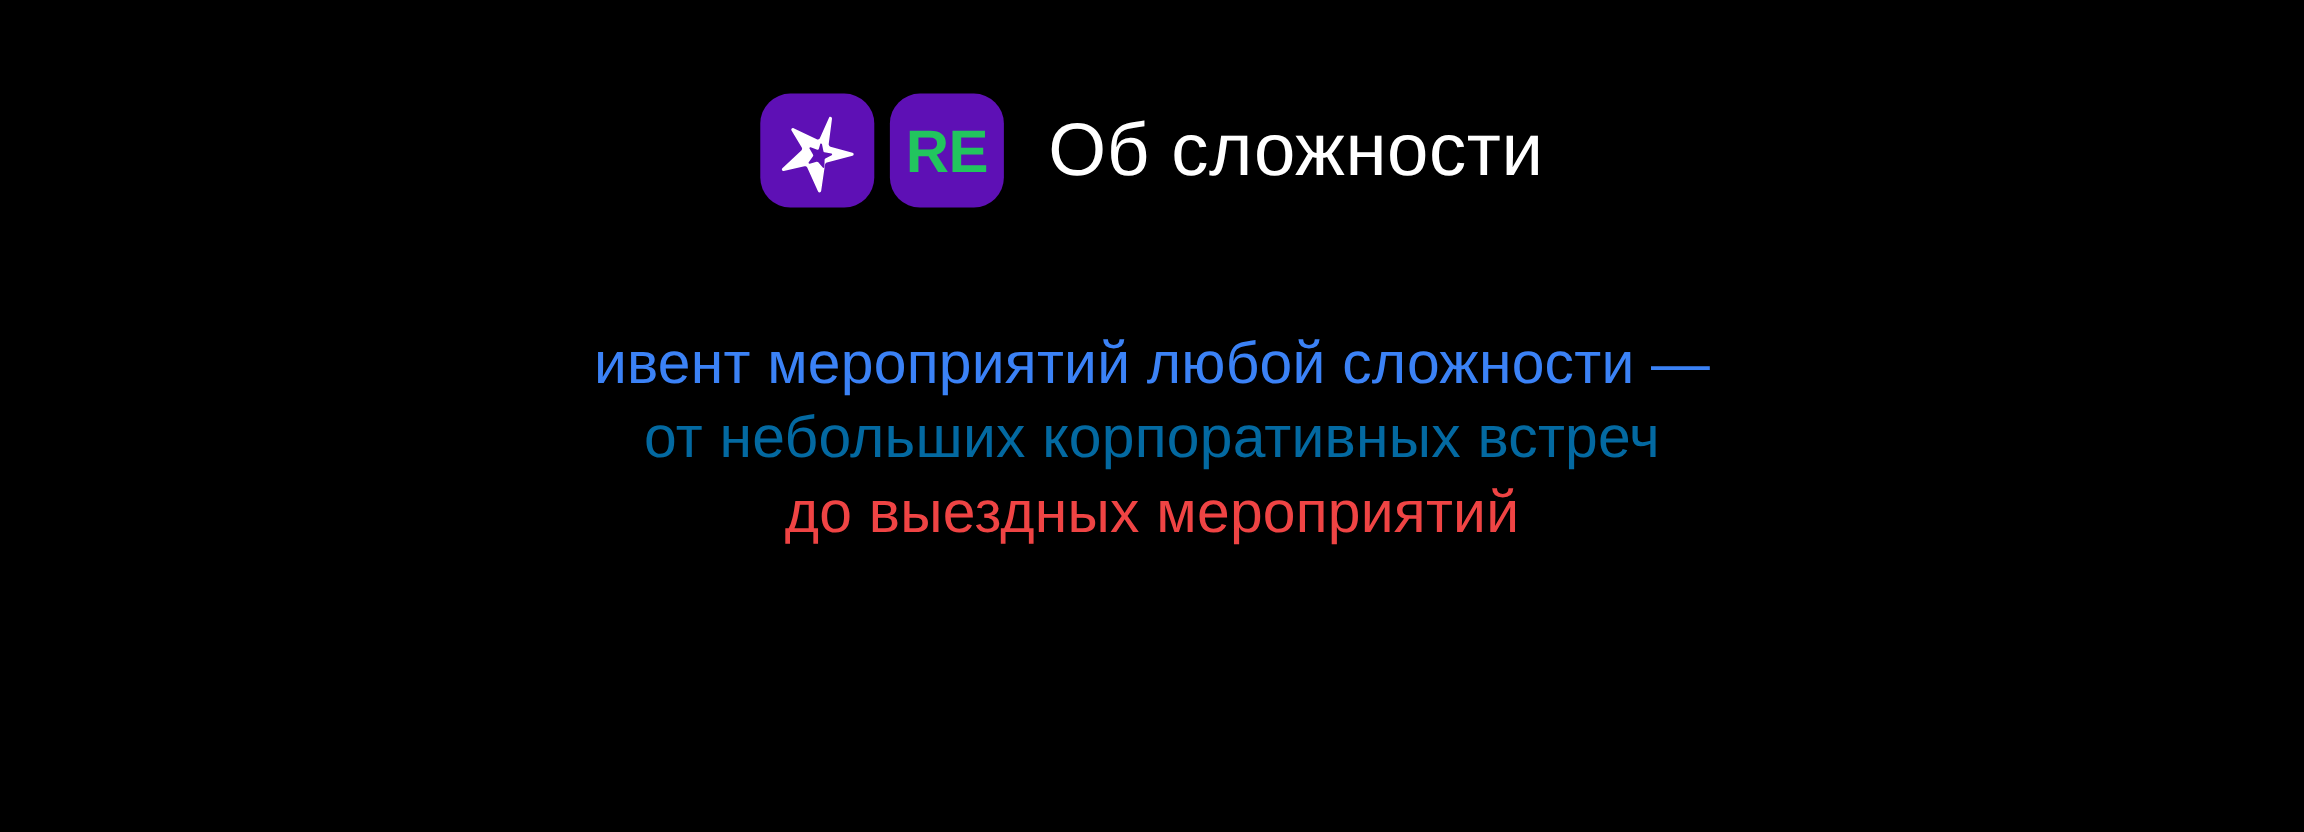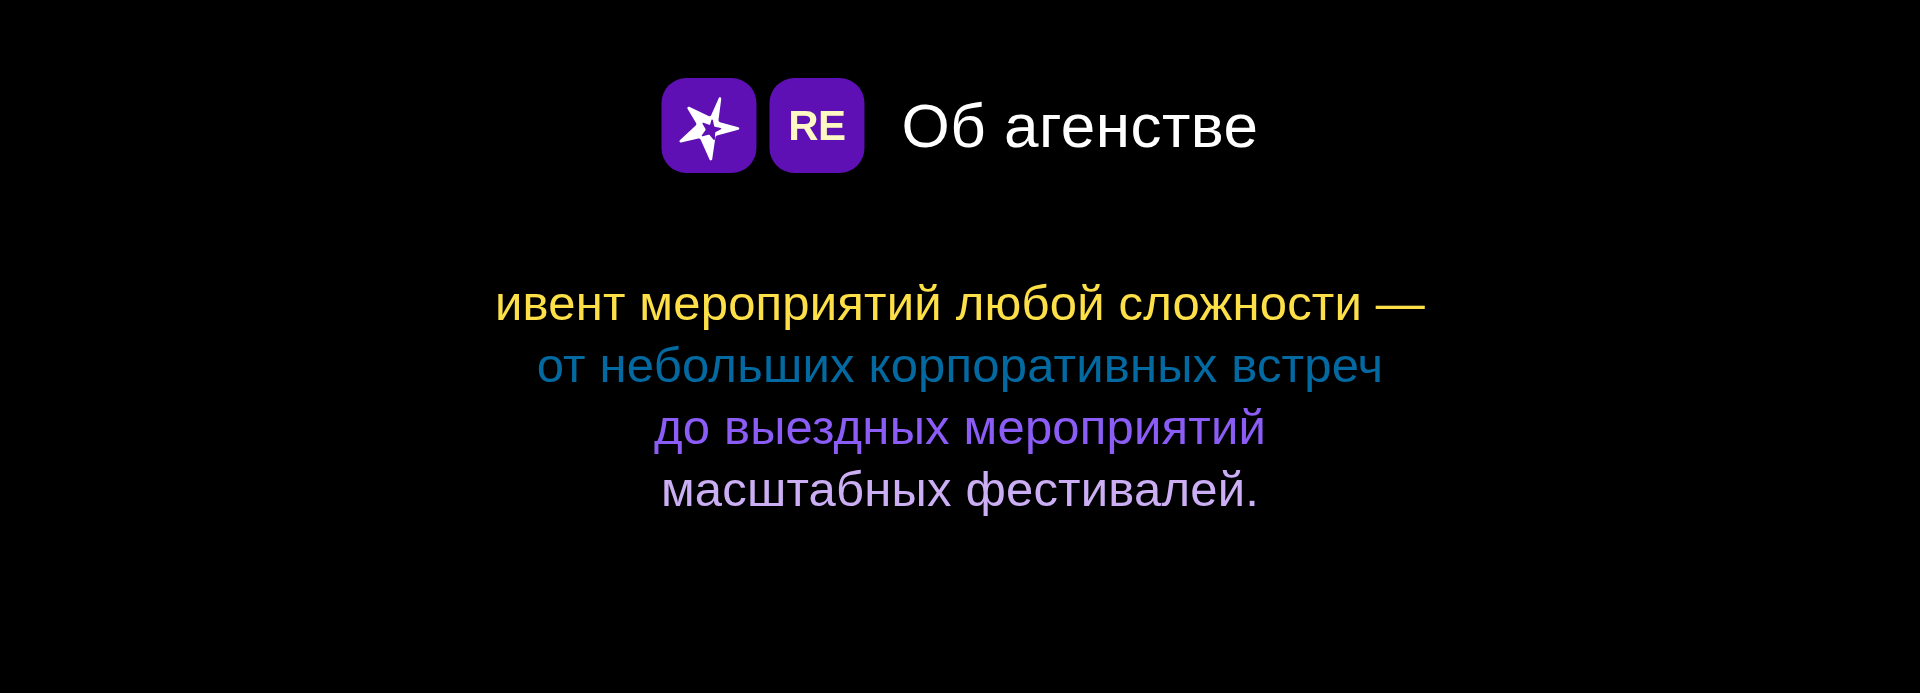--- a/index.html
+++ b/index.html
@@ -47,24 +47,24 @@
     background:#5e10b5;
     display:flex;
     align-items:center;
     justify-content:center;
     flex:0 0 auto;
   }
 
   .badge-star svg { display:block; width:70px; height:70px; }
 
   .badge-re {
-    font-size:42px;
+    font-size:50px;
     font-weight:700;
     letter-spacing:-0.5px;
-    color:#fef9c3;
+    color:#22c55e;
     line-height:1;
     font-family:"Liberation Sans","DejaVu Sans",sans-serif;
   }
 
   .header-title {
     margin-left:24px;
     font-size:62px;
     font-weight:400;
     letter-spacing:0.5px;
     color:#ffffff;
@@ -83,23 +83,23 @@
 
   .body-line {
     font-size:49px;
     font-weight:500;
     line-height:62px;
     letter-spacing:0.2px;
     white-space:nowrap;
   }
 
   .body-line.l1 { color:#f4eefd; }
-  .body-line.l2 { color:#fde047; }
+  .body-line.l2 { color:#3b82f6; }
   .body-line.l3 { color:#0369a1; }
-  .body-line.l4 { color:#8b5cf6; }
+  .body-line.l4 { color:#ef4444; }
   .body-line.l5 { color:#cbaef4; }
 </style>
 </head>
 <body>
 
 <div class="slide">
 
   <div class="header-row">
 
     <div class="badge badge-star">
@@ -108,23 +108,22 @@
           <path d="M63.5 9.5c1.4-1.2 3.5-.1 3.3 1.8l-3.9 30.2c-.2 1.4.7 2.7 2.1 3.1l26.2 7.1c1.9.5 1.9 3.2 0 3.7l-30.4 8c-1.2.3-2.1 1.3-2.3 2.5l-4.6 31.6c-.3 1.9-2.8 2.3-3.7.6L37.3 69.4c-.6-1.2-2-1.8-3.3-1.5L9.4 73.6c-1.9.4-3.1-1.9-1.7-3.2l22.6-21.1c1-.9 1.2-2.4.5-3.6L18.6 25.3c-1-1.6.8-3.5 2.5-2.7l27.6 13.2c1.2.6 2.7.2 3.5-.9z" fill="#ffffff"></path>
           <path d="M52.8 41.3c.6-.8 1.9-.5 2.1.5l1.7 8.2c.1.6.6 1.1 1.2 1.2l8.3 1.5c1 .2 1.2 1.6.3 2.1l-7.5 3.9c-.5.3-.9.9-.9 1.5l-.2 8.6c0 1-1.3 1.5-2 .7l-5.6-6.5c-.4-.5-1.1-.7-1.7-.5l-8.2 2.3c-1 .3-1.8-.9-1.2-1.7l5.1-7c.4-.5.4-1.2.1-1.8l-4.3-7.4c-.5-.9.4-2 1.4-1.6l7.9 3c.6.2 1.3 0 1.7-.5z" fill="#5e10b5"></path>
         </svg>
       </span>
     </div>
 
     <div class="badge badge-re-wrap">
       <span class="badge-re">RE</span>
     </div>
 
-    <h1 class="header-title">Об агенстве</h1>
+    <h1 class="header-title">Об сложности</h1>
   </div>
 
   <div class="body-block">
     <div class="body-line l2">ивент мероприятий любой сложности —</div>
     <div class="body-line l3">от небольших корпоративных встреч</div>
     <div class="body-line l4">до выездных мероприятий</div>
-    <div class="body-line l5">масштабных фестивалей.</div>
   </div>
 
 </div>
 
 </body></html>

